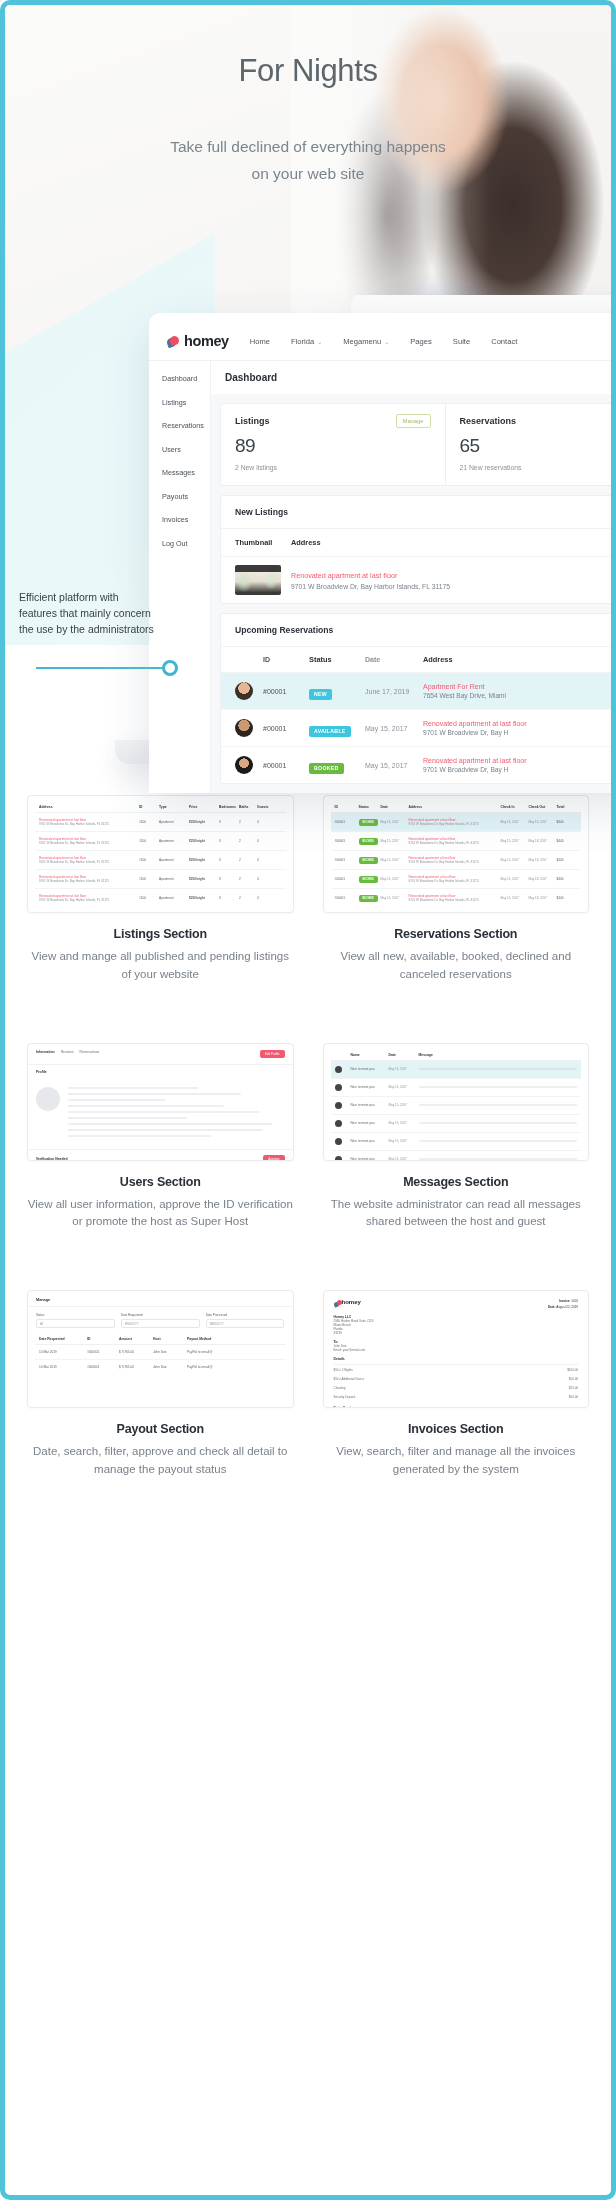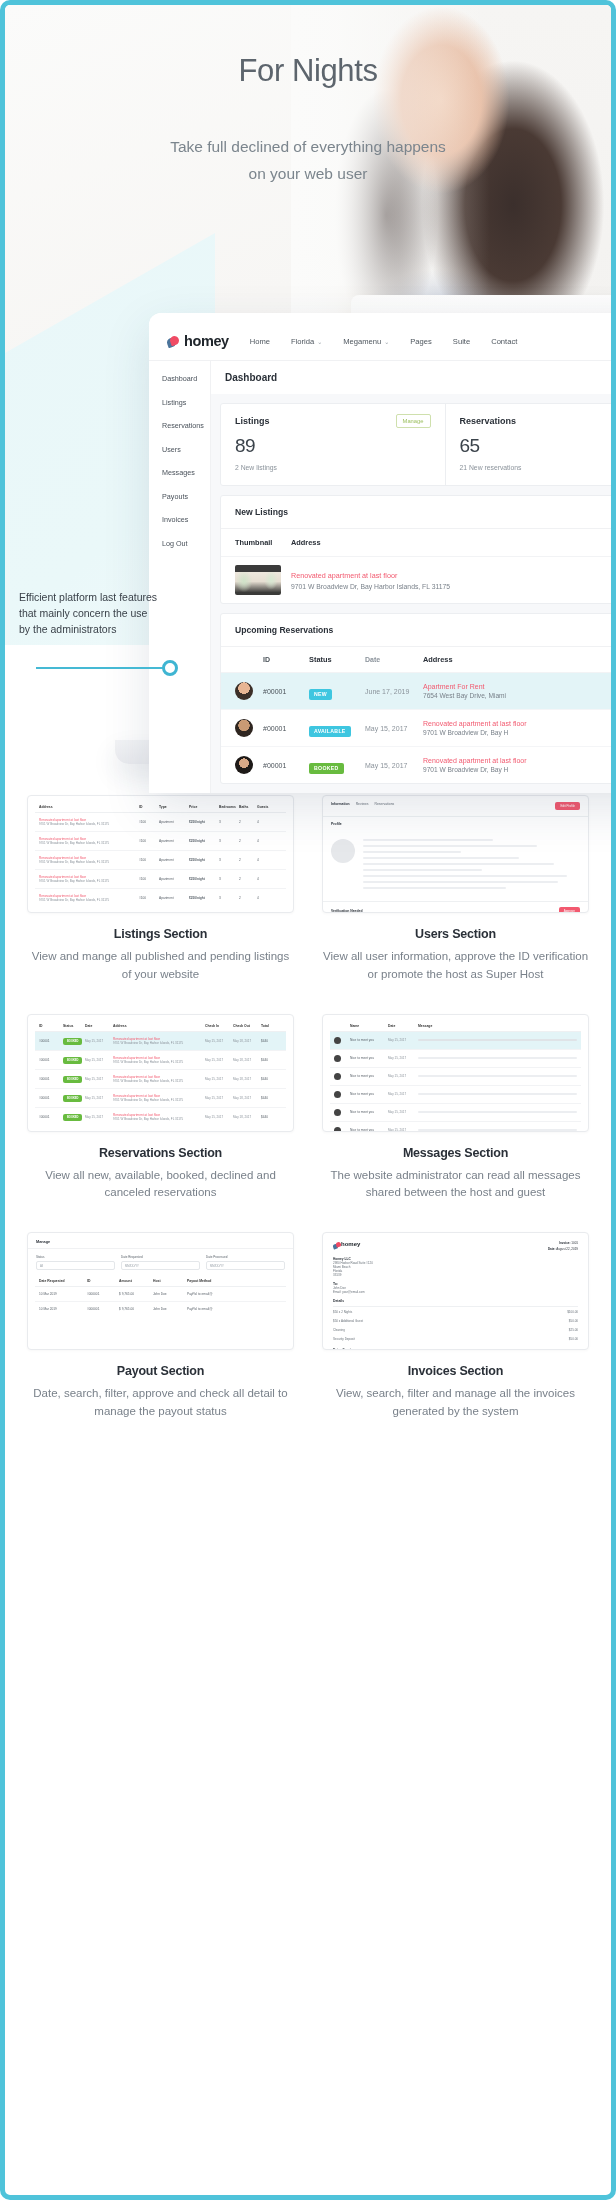--- a/index.html
+++ b/index.html
@@ -161,21 +161,21 @@
     position:absolute; left:110px; top:735px; width:520px; height:24px; z-index:4;
     background: linear-gradient(180deg,#f2f3f5,#e9eaee);
     border-radius: 0 0 14px 14px;
     box-shadow: 0 12px 26px rgba(40,60,90,.10);
   }
 
   
   .grid {
     position: absolute; left: 0; top: 790px; width: 100%;
     padding: 0 22px; display: grid; grid-template-columns: 1fr 1fr;
-    column-gap: 28px; row-gap: 0;
+    column-gap: 28px; row-gap: 0; gap: 29px;
   }
   .cell { padding-bottom: 30px; }
   .shot {
     height: 118px; border: 1px solid #e9ebee; border-radius: 4px; background:#fff;
     overflow: hidden; position: relative; box-shadow: 0 1px 3px rgba(0,0,0,.03);
   }
   .cell h3 { text-align:center; font-size:12.5px; font-weight:700; color:#2a3038; margin-top: 14px; letter-spacing:-.2px;}
   .cell p { text-align:center; font-size:11.5px; line-height:1.55; color:#79818a; margin-top: 7px; }
 
   
@@ -215,26 +215,26 @@
 <div class="frame">
 
   <section class="hero">
     <div class="photo">
         <div class="photo-lap"></div>
       </div>
     <div class="mint"></div>
     <div class="hero-inner">
       <h2>For Nights</h2>
       <p>Take full declined of everything happens</p>
-      <p style="margin-top:0">on your web user</p>
+      <p style="margin-top:0">on your web site</p>
     </div>
   </section>
 
   <div class="callout">
-    <p>Efficient platform last features that mainly concern the use by the administrators</p>
+    <p>Efficient platform with features that mainly concern the use by the administrators</p>
     <div class="callout-line"></div>
     <div class="callout-dot"></div>
   </div>
 
   <div class="mock-shadow"></div>
 
   <div class="mock">
     <div class="mock-topbar"></div>
 
     <div class="mock-nav">
@@ -439,20 +439,98 @@
             <div class="cellw">4</div>
           </div>
         </div>
       </div>
       <h3>Listings Section</h3>
       <p>View and mange all published and pending listings of your website</p>
     </div>
 
     <div class="cell">
       <div class="shot">
+        <div class="mini">
+          <div class="hdr">
+            <div style="width:20px">ID</div>
+            <div style="width:18px">Status</div>
+            <div style="width:24px">Date</div>
+            <div style="width:88px">Address</div>
+            <div style="width:24px">Check In</div>
+            <div style="width:24px">Check Out</div>
+            <div>Total</div>
+          </div>
+          <div class="r rowhl">
+            <div class="cellw" style="width:20px">#00001</div>
+            <div style="width:18px"><span class="pill">BOOKED</span></div>
+            <div class="gry" style="width:24px">May 15, 2017</div>
+            <div style="width:88px">
+                <div class="red">Renovated apartment at last floor</div>
+                <div class="gry">9701 W Broadview Dr, Bay Harbor Islands, FL 31175</div>
+              </div>
+            <div class="gry" style="width:24px">May 15, 2017</div>
+            <div class="gry" style="width:24px">May 18, 2017</div>
+            <div class="cellw">$440</div>
+          </div>
+          <div class="r">
+            <div class="cellw" style="width:20px">#00001</div>
+            <div style="width:18px"><span class="pill">BOOKED</span></div>
+            <div class="gry" style="width:24px">May 15, 2017</div>
+            <div style="width:88px">
+                <div class="red">Renovated apartment at last floor</div>
+                <div class="gry">9701 W Broadview Dr, Bay Harbor Islands, FL 31175</div>
+              </div>
+            <div class="gry" style="width:24px">May 15, 2017</div>
+            <div class="gry" style="width:24px">May 18, 2017</div>
+            <div class="cellw">$440</div>
+          </div>
+          <div class="r">
+            <div class="cellw" style="width:20px">#00001</div>
+            <div style="width:18px"><span class="pill">BOOKED</span></div>
+            <div class="gry" style="width:24px">May 15, 2017</div>
+            <div style="width:88px">
+                <div class="red">Renovated apartment at last floor</div>
+                <div class="gry">9701 W Broadview Dr, Bay Harbor Islands, FL 31175</div>
+              </div>
+            <div class="gry" style="width:24px">May 15, 2017</div>
+            <div class="gry" style="width:24px">May 18, 2017</div>
+            <div class="cellw">$440</div>
+          </div>
+          <div class="r">
+            <div class="cellw" style="width:20px">#00001</div>
+            <div style="width:18px"><span class="pill">BOOKED</span></div>
+            <div class="gry" style="width:24px">May 15, 2017</div>
+            <div style="width:88px">
+                <div class="red">Renovated apartment at last floor</div>
+                <div class="gry">9701 W Broadview Dr, Bay Harbor Islands, FL 31175</div>
+              </div>
+            <div class="gry" style="width:24px">May 15, 2017</div>
+            <div class="gry" style="width:24px">May 18, 2017</div>
+            <div class="cellw">$440</div>
+          </div>
+          <div class="r" style="border-bottom:none">
+            <div class="cellw" style="width:20px">#00001</div>
+            <div style="width:18px"><span class="pill">BOOKED</span></div>
+            <div class="gry" style="width:24px">May 15, 2017</div>
+            <div style="width:88px">
+                <div class="red">Renovated apartment at last floor</div>
+                <div class="gry">9701 W Broadview Dr, Bay Harbor Islands, FL 31175</div>
+              </div>
+            <div class="gry" style="width:24px">May 15, 2017</div>
+            <div class="gry" style="width:24px">May 18, 2017</div>
+            <div class="cellw">$440</div>
+          </div>
+        </div>
+      </div>
+      <h3>Reservations Section</h3>
+      <p>View all new, available, booked, declined and canceled reservations</p>
+    </div>
+
+    <div class="cell">
+      <div class="shot">
         <div class="us-tabs">
           <span class="on">Information</span>
           <span>Reviews</span>
           <span>Reservations</span>
           <span style="margin-left:auto" class="btn-red">Edit Profile</span>
         </div>
         <div style="padding:5px 8px;font-size:3.4px;font-weight:700;color:#2a3038">Profile</div>
         <div class="us-body">
           <div class="us-circle"></div>
           <div class="us-lines" style="flex:1">
@@ -473,98 +551,20 @@
         </div>
       </div>
       <h3>Users Section</h3>
       <p>View all user information, approve the ID verification or promote the host as Super Host</p>
     </div>
 
     <div class="cell">
       <div class="shot">
         <div class="mini">
           <div class="hdr">
-            <div style="width:20px">ID</div>
-            <div style="width:18px">Status</div>
-            <div style="width:24px">Date</div>
-            <div style="width:88px">Address</div>
-            <div style="width:24px">Check In</div>
-            <div style="width:24px">Check Out</div>
-            <div>Total</div>
-          </div>
-          <div class="r rowhl">
-            <div class="cellw" style="width:20px">#00001</div>
-            <div style="width:18px"><span class="pill">BOOKED</span></div>
-            <div class="gry" style="width:24px">May 15, 2017</div>
-            <div style="width:88px">
-                <div class="red">Renovated apartment at last floor</div>
-                <div class="gry">9701 W Broadview Dr, Bay Harbor Islands, FL 31175</div>
-              </div>
-            <div class="gry" style="width:24px">May 15, 2017</div>
-            <div class="gry" style="width:24px">May 18, 2017</div>
-            <div class="cellw">$440</div>
-          </div>
-          <div class="r">
-            <div class="cellw" style="width:20px">#00001</div>
-            <div style="width:18px"><span class="pill">BOOKED</span></div>
-            <div class="gry" style="width:24px">May 15, 2017</div>
-            <div style="width:88px">
-                <div class="red">Renovated apartment at last floor</div>
-                <div class="gry">9701 W Broadview Dr, Bay Harbor Islands, FL 31175</div>
-              </div>
-            <div class="gry" style="width:24px">May 15, 2017</div>
-            <div class="gry" style="width:24px">May 18, 2017</div>
-            <div class="cellw">$440</div>
-          </div>
-          <div class="r">
-            <div class="cellw" style="width:20px">#00001</div>
-            <div style="width:18px"><span class="pill">BOOKED</span></div>
-            <div class="gry" style="width:24px">May 15, 2017</div>
-            <div style="width:88px">
-                <div class="red">Renovated apartment at last floor</div>
-                <div class="gry">9701 W Broadview Dr, Bay Harbor Islands, FL 31175</div>
-              </div>
-            <div class="gry" style="width:24px">May 15, 2017</div>
-            <div class="gry" style="width:24px">May 18, 2017</div>
-            <div class="cellw">$440</div>
-          </div>
-          <div class="r">
-            <div class="cellw" style="width:20px">#00001</div>
-            <div style="width:18px"><span class="pill">BOOKED</span></div>
-            <div class="gry" style="width:24px">May 15, 2017</div>
-            <div style="width:88px">
-                <div class="red">Renovated apartment at last floor</div>
-                <div class="gry">9701 W Broadview Dr, Bay Harbor Islands, FL 31175</div>
-              </div>
-            <div class="gry" style="width:24px">May 15, 2017</div>
-            <div class="gry" style="width:24px">May 18, 2017</div>
-            <div class="cellw">$440</div>
-          </div>
-          <div class="r" style="border-bottom:none">
-            <div class="cellw" style="width:20px">#00001</div>
-            <div style="width:18px"><span class="pill">BOOKED</span></div>
-            <div class="gry" style="width:24px">May 15, 2017</div>
-            <div style="width:88px">
-                <div class="red">Renovated apartment at last floor</div>
-                <div class="gry">9701 W Broadview Dr, Bay Harbor Islands, FL 31175</div>
-              </div>
-            <div class="gry" style="width:24px">May 15, 2017</div>
-            <div class="gry" style="width:24px">May 18, 2017</div>
-            <div class="cellw">$440</div>
-          </div>
-        </div>
-      </div>
-      <h3>Reservations Section</h3>
-      <p>View all new, available, booked, declined and canceled reservations</p>
-    </div>
-
-    <div class="cell">
-      <div class="shot">
-        <div class="mini">
-          <div class="hdr">
             <div style="width:12px"></div>
             <div style="width:34px">Name</div>
             <div style="width:26px">Date</div>
             <div>Message</div>
           </div>
           <div class="r rowhl">
             <div style="width:12px">
                 <span class="dot-av" style="display:block"></span>
               </div>
             <div class="cellw" style="width:34px">Nice to meet you</div>

